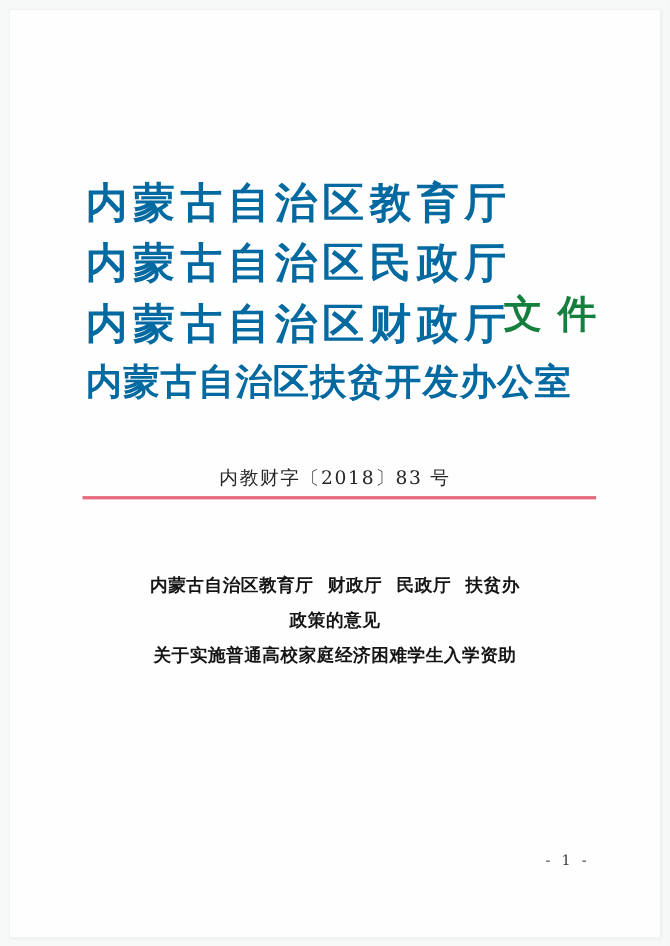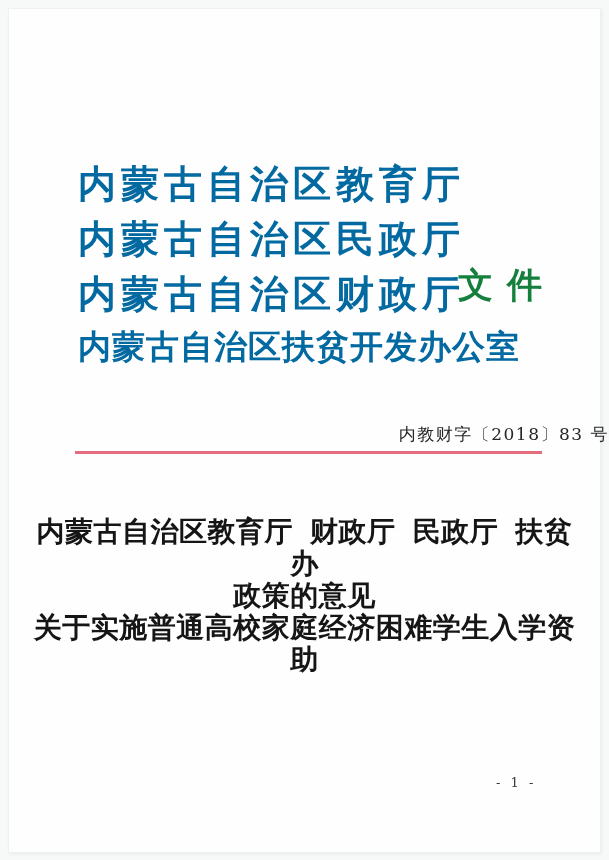--- a/index.html
+++ b/index.html
@@ -45,35 +45,35 @@
     position: absolute; left: 458px; top: 262px;
     color: #15803d;
     font-weight: bold;
     font-size: 35px;
     letter-spacing: 14px;
     white-space: nowrap;
   }
   
   .doc-number {
     position: absolute; left: 0; right: 0; top: 423px;
-    text-align: right;
+    text-align: center;
     font-size: 17px;
     letter-spacing: 1.5px;
     color: #262626;
   }
   .red-rule {
     position: absolute; left: 75px; top: 451px;
     width: 467px; height: 3px;
     background: #e56b7f;
   }
   
   .title {
     position: absolute; left: 30px; right: 30px; top: 516px;
     text-align: center;
-    font-size: 28px;
+    font-size: 16px;
     font-weight: bold;
     color: #151515;
     line-height: 32px;
     word-spacing: 7px;
     letter-spacing: 0.5px;
   }
   
   .body-text {
     position: absolute; left: 78px; top: 630px;
     width: 468px;

